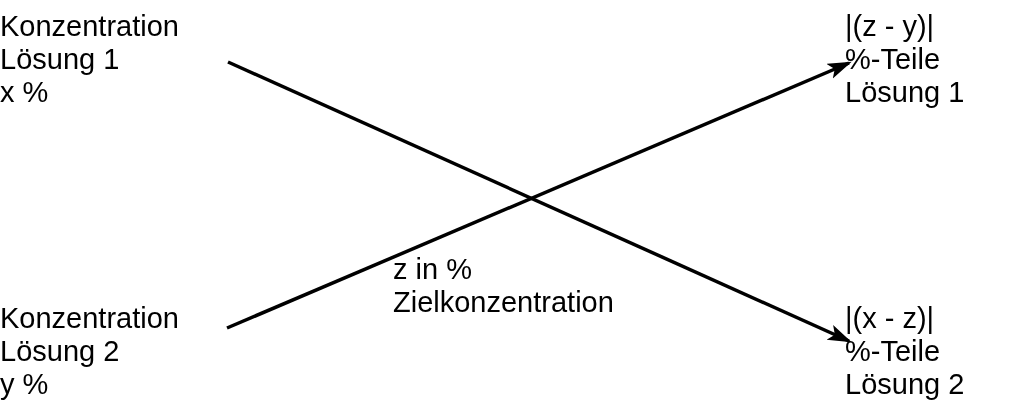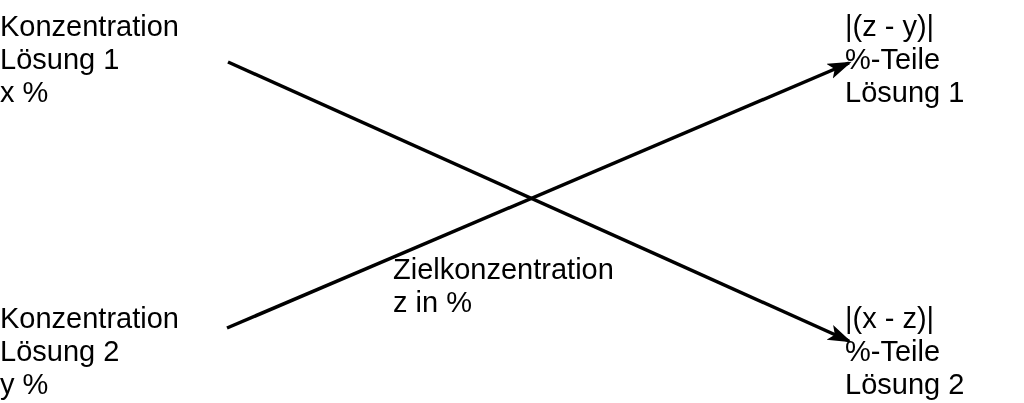--- a/index.html
+++ b/index.html
@@ -57,22 +57,22 @@
     <div>x %</div>
   </div>
 
   <div class="tb tb-bottom-left">
     <div>Konzentration</div>
     <div>Lösung 2</div>
     <div>y %</div>
   </div>
 
   <div class="tb tb-center">
+    <div>z in %</div>
     <div>Zielkonzentration</div>
-    <div>z in %</div>
   </div>
 
   <div class="tb tb-top-right">
     <div>|(z - y)|</div>
     <div>%-Teile</div>
     <div>Lösung 1</div>
   </div>
 
   <div class="tb tb-bottom-right">
     <div>|(x - z)|</div>

